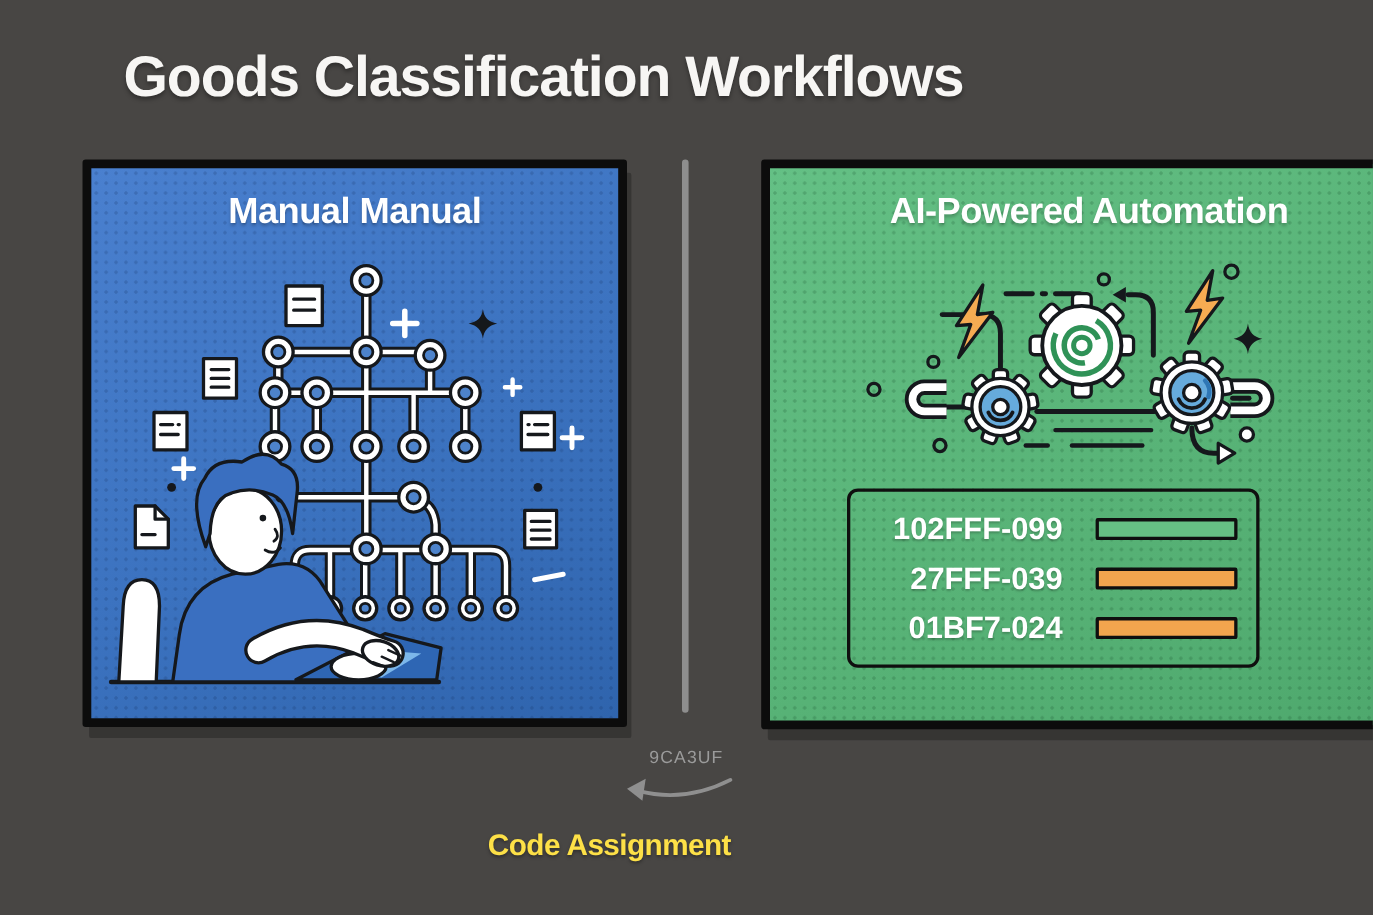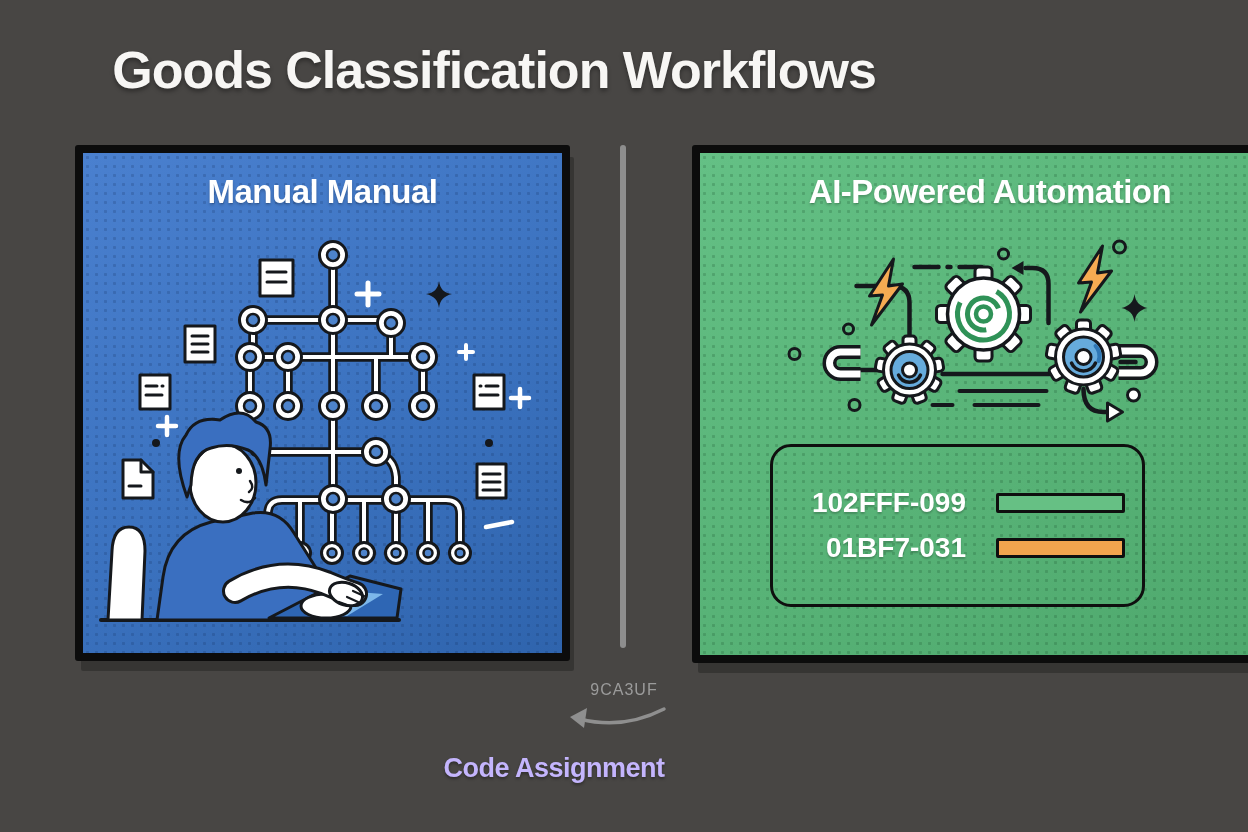--- a/index.html
+++ b/index.html
@@ -39,41 +39,41 @@
     text-align:center;color:#ffffff;font-size:33px;font-weight:bold;
     letter-spacing:-0.5px;text-shadow:0 2px 3px rgba(0,0,0,.22);
   }
   .illu{position:absolute;left:0;top:0;width:100%;height:100%;z-index:1;}
   .divider{
     position:absolute;left:620px;top:145px;width:6px;height:503px;
     background:#8e8e8e;border-radius:3px;
   }
   .code-box{
     position:absolute;left:70px;top:291px;width:375px;height:163px;
-    box-sizing:border-box;border:3px solid #0f0f0f;border-radius:21px;
+    box-sizing:border-box;border:3px solid #0f0f0f;border-radius:10px;
     display:flex;flex-direction:column;justify-content:center;
     gap:9px;padding:6px 17px 6px 12px;z-index:4;
   }
   .code-row{display:flex;align-items:center;justify-content:flex-end;gap:30px;height:36px;}
   .code-label{
     color:#ffffff;font-size:28px;font-weight:bold;letter-spacing:0;
     text-shadow:0 2px 2px rgba(0,0,0,.22);white-space:nowrap;
   }
   .code-bar{
     width:123px;height:14px;flex:none;
     border:3px solid #0f0f0f;border-radius:2px;
   }
   .annotation{
     position:absolute;left:0;top:681px;width:1248px;text-align:center;
     color:#9b9b9b;font-size:16px;letter-spacing:1px;
   }
   .arrow-svg{position:absolute;left:568px;top:703px;}
   .caption{
     position:absolute;left:0;top:753px;width:1108px;margin:0;
-    text-align:center;color:#c4b5fd;font-size:27px;font-weight:bold;
+    text-align:center;color:#fde047;font-size:27px;font-weight:bold;
     letter-spacing:-0.5px;text-shadow:0 2px 3px rgba(0,0,0,.35);
   }
 </style>
 </head>
 <body>
 
 <h1 class="page-title">Goods Classification Workflows</h1>
 
 <section class="panel panel-blue">
   <h2 class="panel-title">Manual Manual</h2>
@@ -268,21 +268,25 @@
       <circle cx="387" cy="242" r="6" fill="#ffffff"></circle>
     </g>
   </svg>
 
   <div class="code-box">
       <div class="code-row">
         <span class="code-label">102FFF-099</span>
         <span class="code-bar" style="background: rgb(102, 192, 132);"></span>
       </div>
       <div class="code-row">
-        <span class="code-label">01BF7-031</span>
+        <span class="code-label">27FFF-039</span>
+        <span class="code-bar" style="background: rgb(242, 165, 78);"></span>
+      </div>
+      <div class="code-row">
+        <span class="code-label">01BF7-024</span>
         <span class="code-bar" style="background: rgb(242, 165, 78);"></span>
       </div>
     </div>
 </section>
 
 <div class="annotation">9CA3UF</div>
 <svg class="arrow-svg" width="100" height="30" viewBox="0 0 100 30">
   <path d="M96,6 Q55,27 12,16" fill="none" stroke="#8f8f8f" stroke-width="3.5" stroke-linecap="round"></path>
   <polygon points="2,14 19,5 16,25" fill="#8f8f8f"></polygon>
 </svg>

